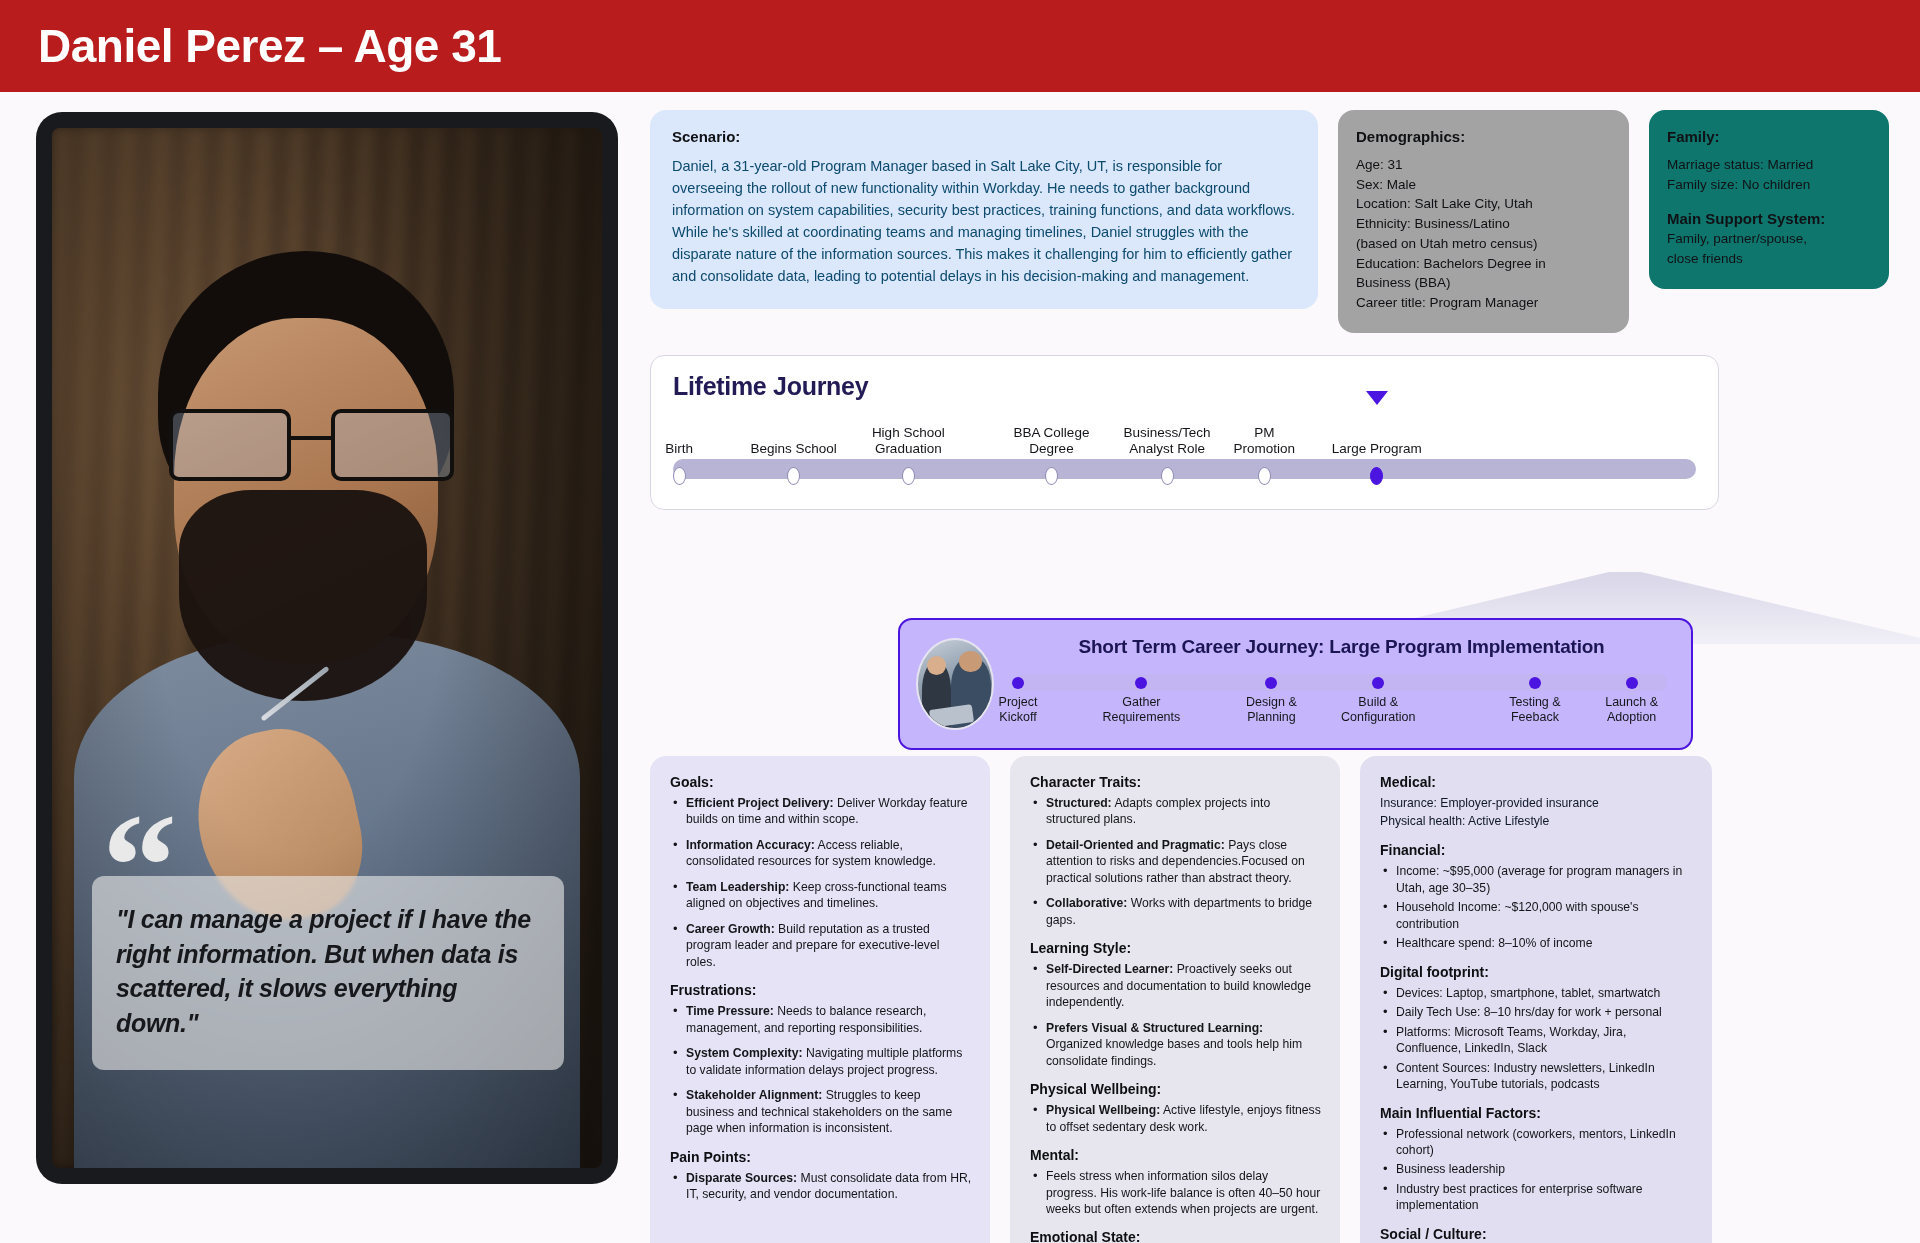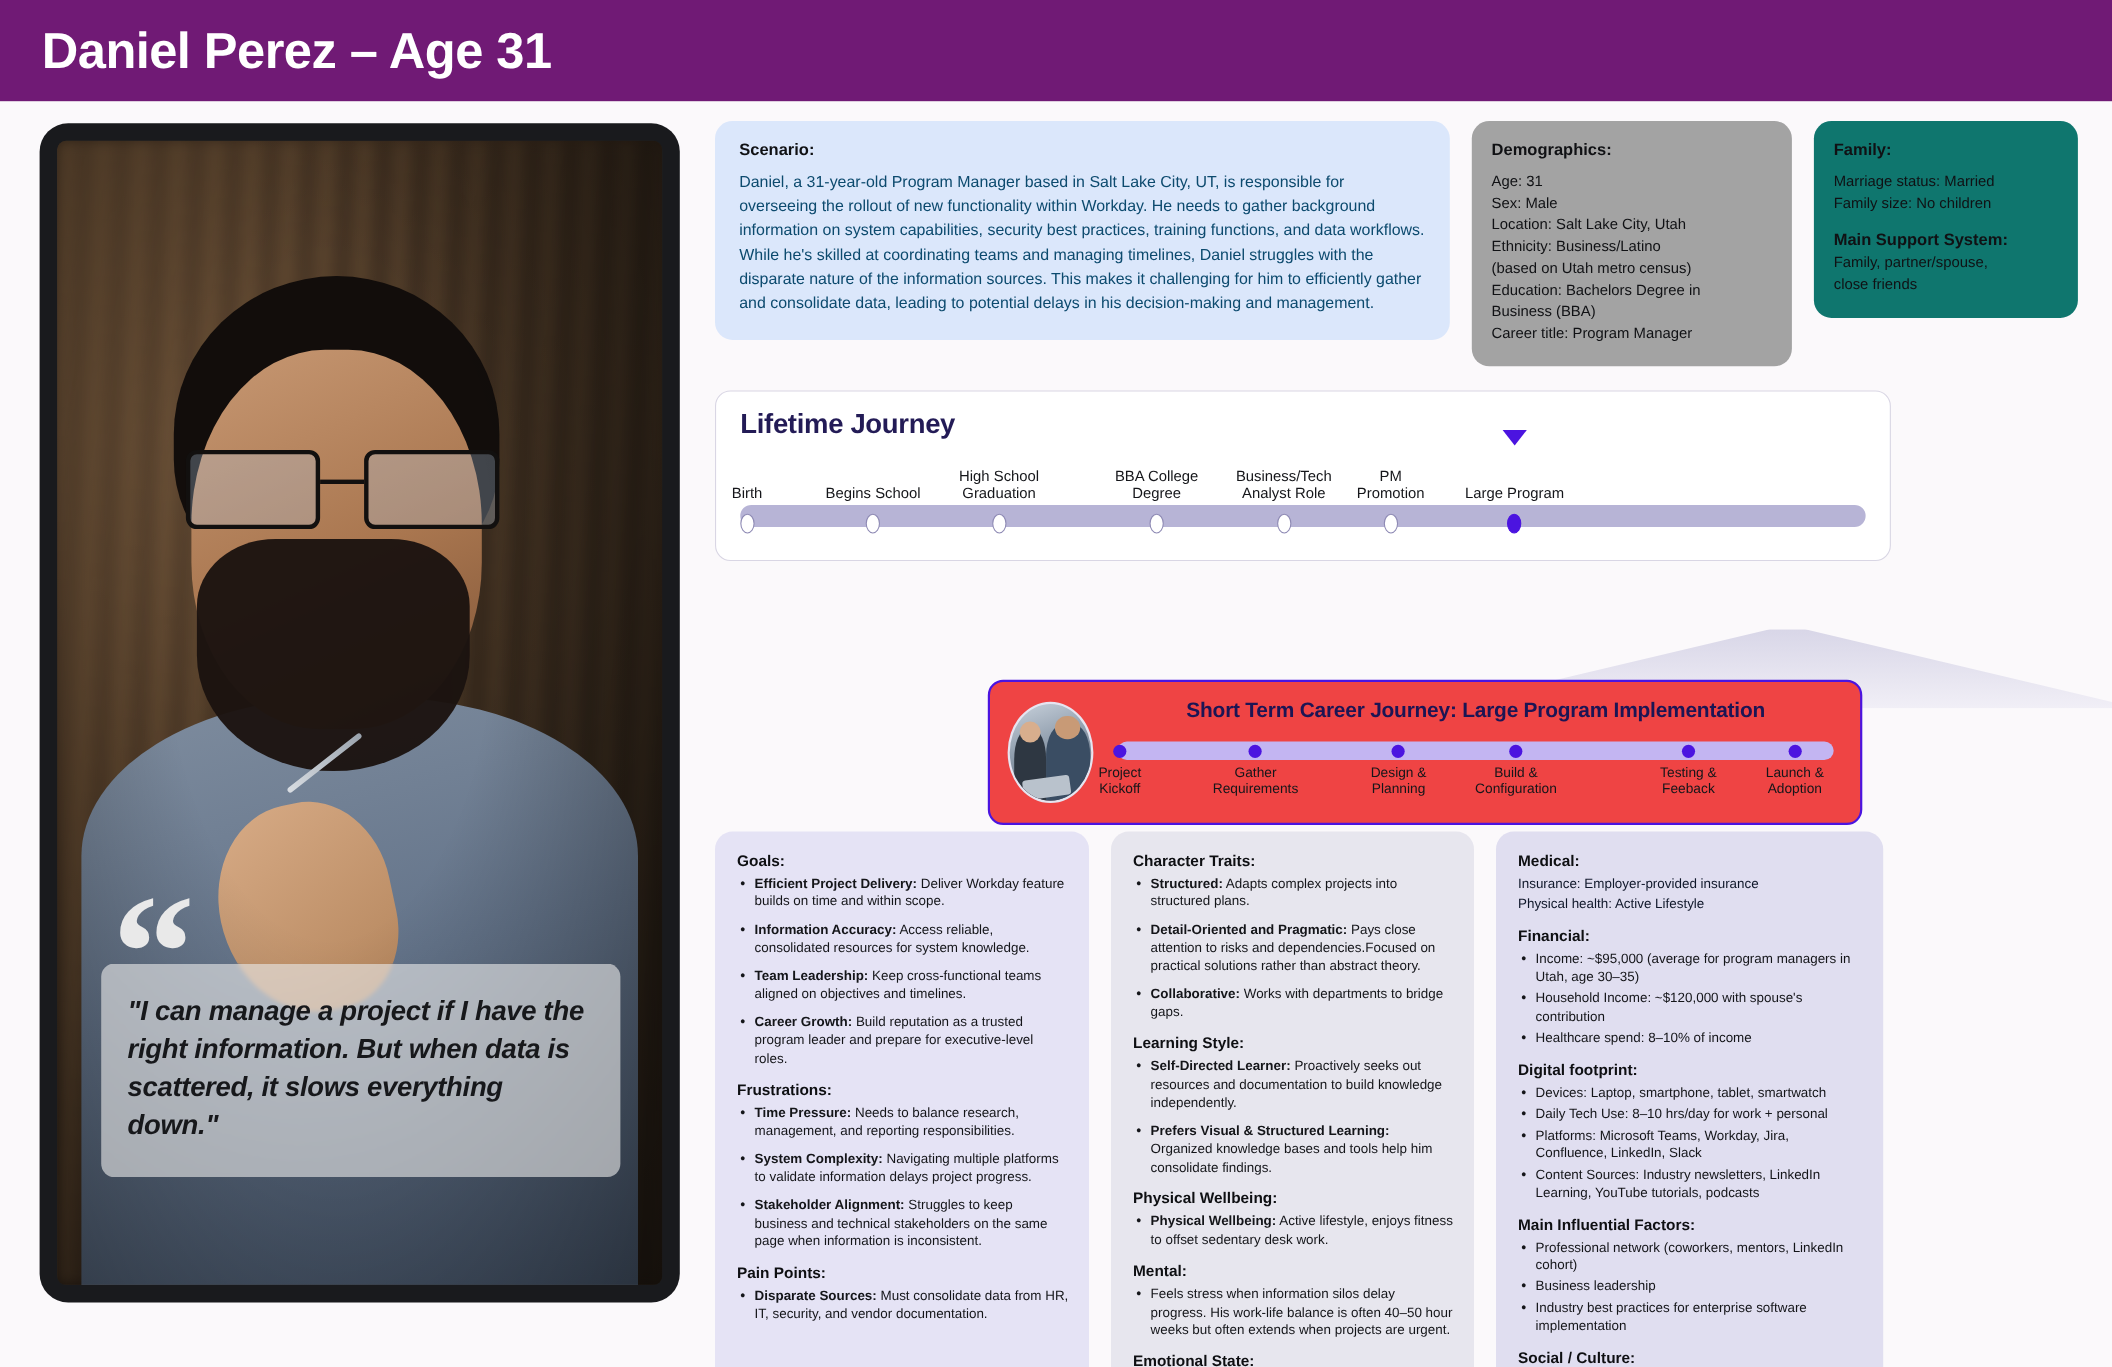--- a/index.html
+++ b/index.html
@@ -6,21 +6,21 @@
   body {
     width: 1920px; height: 1243px;
     background: #fbf9fb;
     font-family: "Liberation Sans", sans-serif;
     overflow: hidden;
     position: relative;
   }
   
   .header {
     height: 92px;
-    background: #701a75;
+    background: #b91c1c;
     display: flex;
     align-items: center;
     padding-left: 38px;
   }
   .header-title {
     color: #ffffff;
     font-size: 46px;
     font-weight: bold;
     letter-spacing: -0.5px;
   }
@@ -231,21 +231,21 @@
     background: linear-gradient(180deg, rgba(210,208,228,.85), rgba(222,220,238,.35));
     clip-path: polygon(47.5% 0%, 52.5% 0%, 100% 100%, 0% 100%);
     z-index: 0;
   }
 
   
   .stj {
     position: absolute;
     left: 248px; top: 508px;
     width: 795px;
-    background: #ef4444;
+    background: #c4b5fd;
     border: 2.5px solid #4b14e0;
     border-radius: 14px;
     padding: 12px 16px 14px 16px;
     display: flex; gap: 14px; align-items: flex-start;
     z-index: 2;
   }
   .stj-photo {
     width: 78px; height: 92px;
     border-radius: 50%;
     flex: 0 0 auto;

